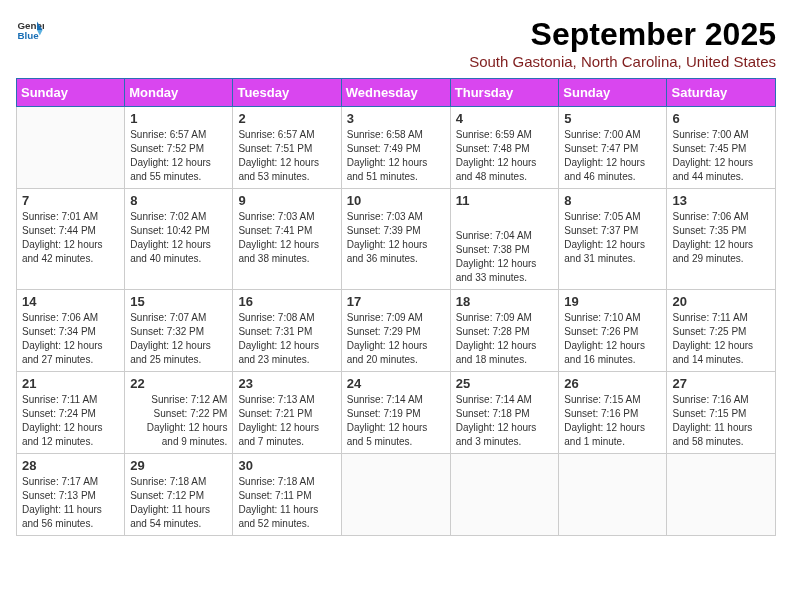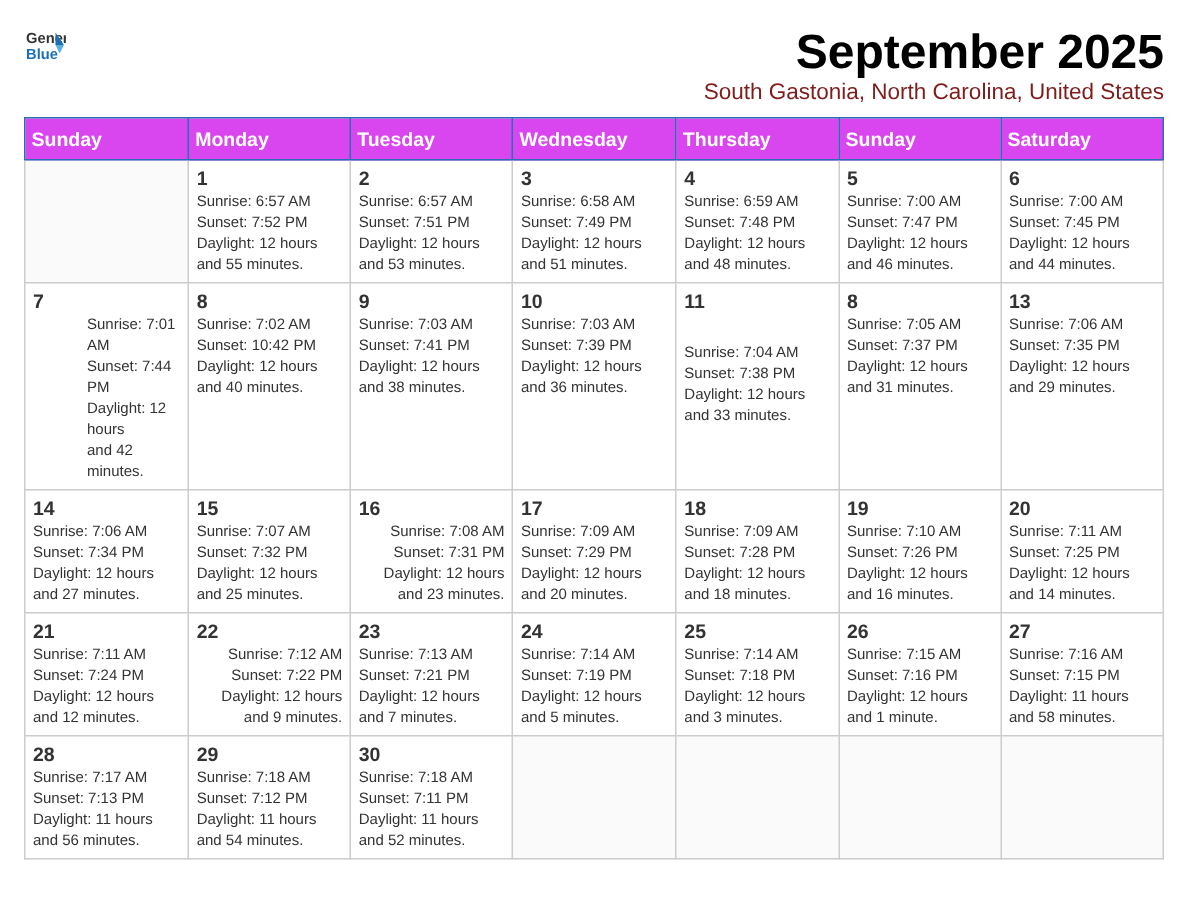--- a/index.html
+++ b/index.html
@@ -148,21 +148,21 @@
           <span class="day-num">6</span>
           <div class="day-info" style="white-space: pre-line;">Sunrise: 7:00 AM
 Sunset: 7:45 PM
 Daylight: 12 hours
 and 44 minutes.</div>
         </td>
       </tr>
       <tr>
         <td>
           <span class="day-num">7</span>
-          <div class="day-info" style="white-space: pre-line; margin-left: 36px;">Sunrise: 7:01 AM
+          <div class="day-info" style="white-space: pre-line;">Sunrise: 7:01 AM
 Sunset: 7:44 PM
 Daylight: 12 hours
 and 42 minutes.</div>
         </td>
         <td>
           <span class="day-num">8</span>
           <div class="day-info" style="white-space: pre-line;">Sunrise: 7:02 AM
 Sunset: 10:42 PM
 Daylight: 12 hours
 and 40 minutes.</div>
@@ -213,21 +213,21 @@
         </td>
         <td>
           <span class="day-num">15</span>
           <div class="day-info" style="white-space: pre-line;">Sunrise: 7:07 AM
 Sunset: 7:32 PM
 Daylight: 12 hours
 and 25 minutes.</div>
         </td>
         <td>
           <span class="day-num">16</span>
-          <div class="day-info" style="white-space: pre-line; text-align: right;">Sunrise: 7:08 AM
+          <div class="day-info" style="white-space: pre-line;">Sunrise: 7:08 AM
 Sunset: 7:31 PM
 Daylight: 12 hours
 and 23 minutes.</div>
         </td>
         <td>
           <span class="day-num">17</span>
           <div class="day-info" style="white-space: pre-line;">Sunrise: 7:09 AM
 Sunset: 7:29 PM
 Daylight: 12 hours
 and 20 minutes.</div>

